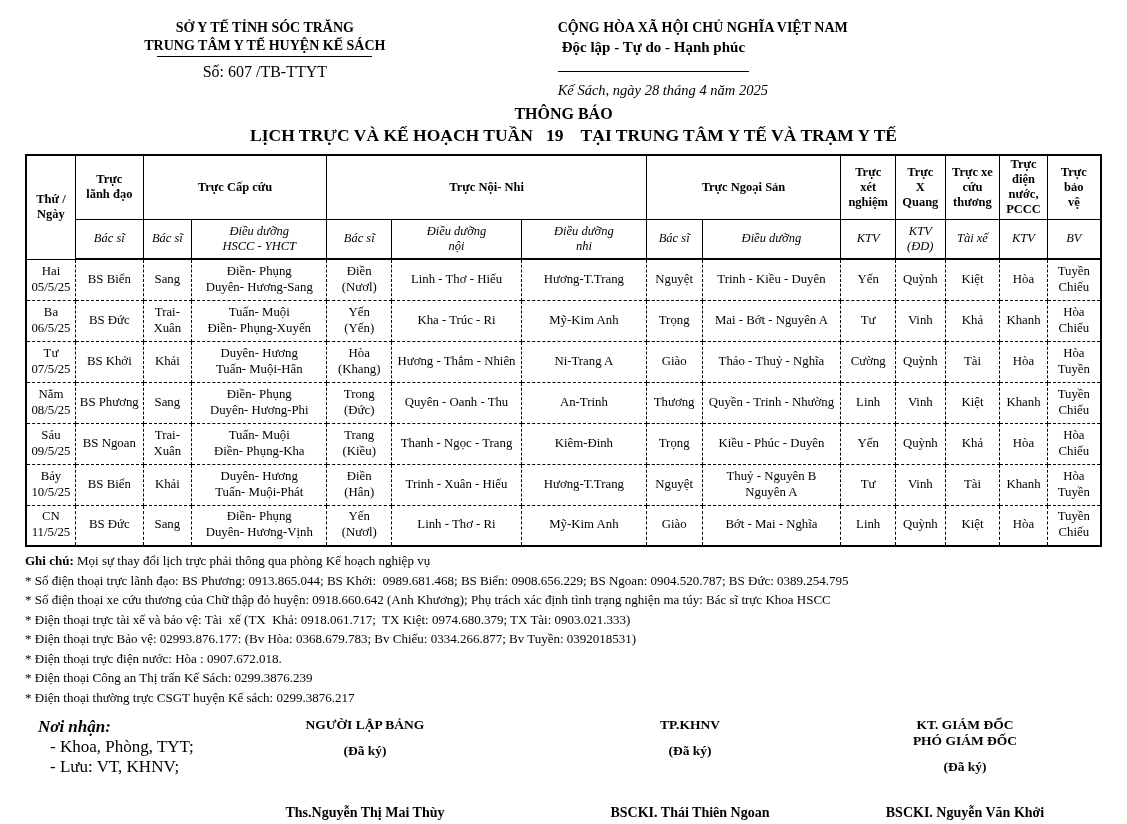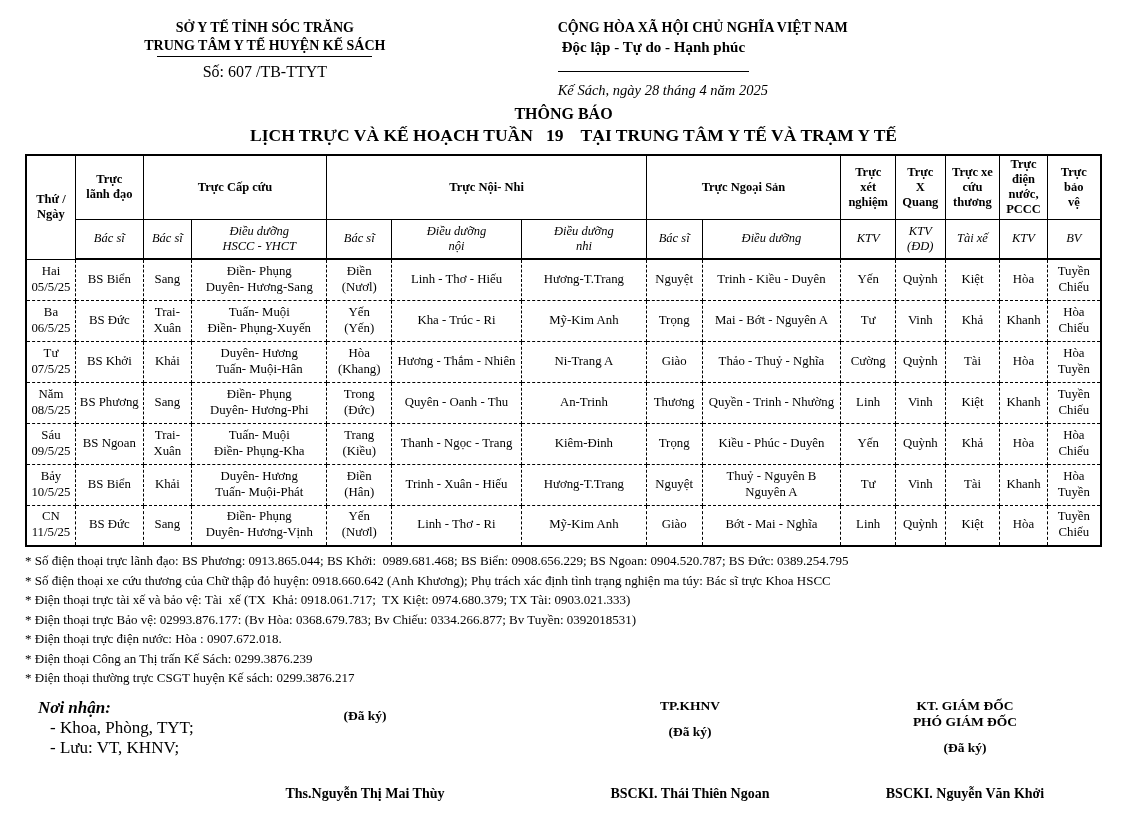--- a/index.html
+++ b/index.html
@@ -318,39 +318,41 @@
           <td>Quỳnh</td>
           <td>Kiệt</td>
           <td>Hòa</td>
           <td>Tuyền
 Chiếu</td>
         </tr>
       </tbody>
   </table>
 
   <div class="notes">
+    <div class="note-head"><b>Ghi chú:</b><span> Mọi sự thay đổi lịch trực phải thông qua phòng Kế hoạch nghiệp vụ</span></div>
     <div id="note-lines">
         <div class="note-line">* Số điện thoại trực lãnh đạo: BS Phương: 0913.865.044; BS Khởi:  0989.681.468; BS Biển: 0908.656.229; BS Ngoan: 0904.520.787; BS Đức: 0389.254.795</div>
         <div class="note-line">* Số điện thoại xe cứu thương của Chữ thập đỏ huyện: 0918.660.642 (Anh Khương); Phụ trách xác định tình trạng nghiện ma túy: Bác sĩ trực Khoa HSCC</div>
         <div class="note-line">* Điện thoại trực tài xế và bảo vệ: Tài  xế (TX  Khả: 0918.061.717;  TX Kiệt: 0974.680.379; TX Tài: 0903.021.333)</div>
         <div class="note-line">* Điện thoại trực Bảo vệ: 02993.876.177: (Bv Hòa: 0368.679.783; Bv Chiếu: 0334.266.877; Bv Tuyền: 0392018531)</div>
         <div class="note-line">* Điện thoại trực điện nước: Hòa : 0907.672.018.</div>
         <div class="note-line">* Điện thoại Công an Thị trấn Kế Sách: 0299.3876.239</div>
         <div class="note-line">* Điện thoại thường trực CSGT huyện Kế sách: 0299.3876.217</div>
       </div>
   </div>
 
   <div class="footer">
     <div class="recipients">
       <div class="label">Nơi nhận:</div>
       <div class="item">- Khoa, Phòng, TYT;</div>
       <div class="item">- Lưu: VT, KHNV;</div>
     </div>
 
     <div class="sign-block sign-block-1">
+      <div class="titles">NGƯỜI LẬP BẢNG</div>
       <div class="signed">(Đã ký)</div>
     </div>
     <div class="sign-block sign-block-2">
       <div class="titles">TP.KHNV</div>
       <div class="signed">(Đã ký)</div>
     </div>
     <div class="sign-block sign-block-3">
       <div class="titles">KT. GIÁM ĐỐC
 PHÓ GIÁM ĐỐC</div>
       <div class="signed">(Đã ký)</div>

